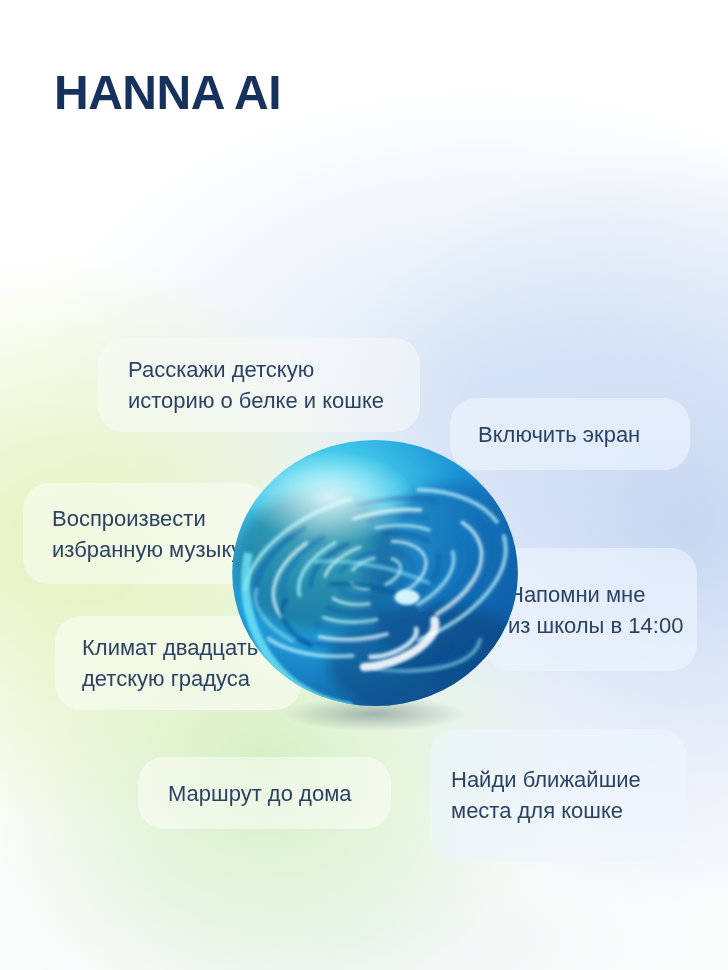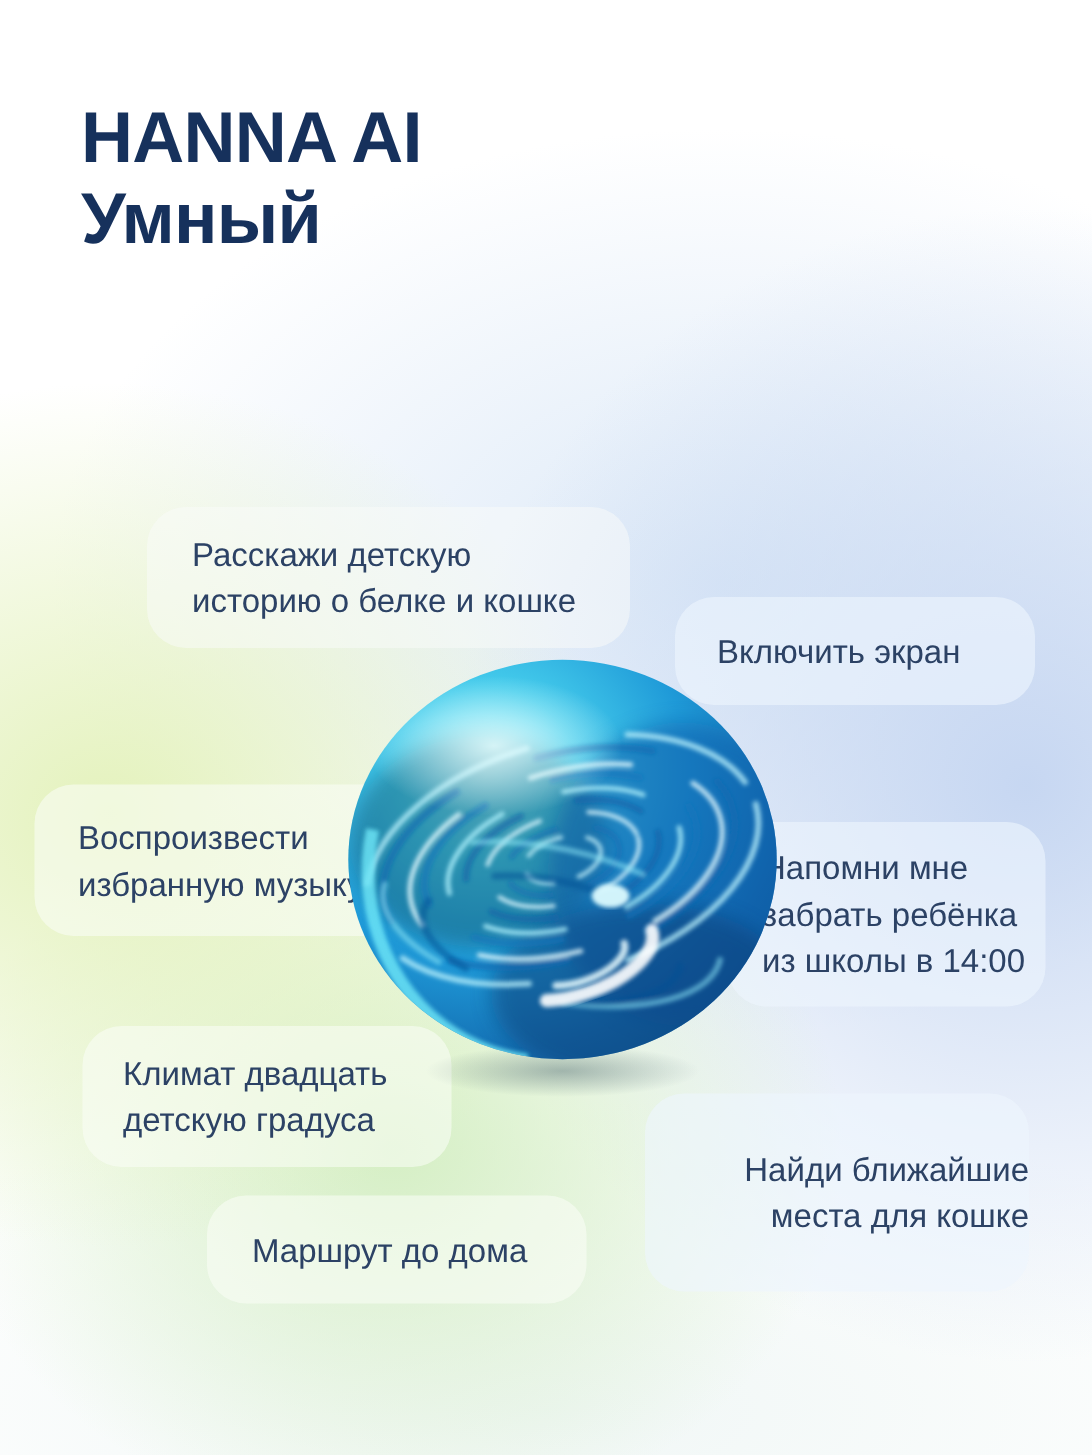--- a/index.html
+++ b/index.html
@@ -41,61 +41,59 @@
   
   .bubble{
     position:absolute;
     border-radius:26px;
     display:flex;flex-direction:column;justify-content:center;
     color:#2c4265;
     font-size:22px;
     line-height:31px;
     box-sizing:border-box;
   }
-  .tint-green{background:rgba(250,253,246,0.58);margin-top:40px;}
+  .tint-green{background:rgba(250,253,246,0.58);}
   .tint-blue{background:rgba(238,246,253,0.62);}
   .tint-white{background:rgba(250,252,250,0.52);}
 
   .b-story  {left:98px;  top:338px; width:322px; height:94px;  padding-left:30px;}
   .b-screen {left:450px; top:398px; width:240px; height:72px;  padding-left:28px;}
   .b-music  {left:23px;  top:483px; width:246px; height:101px; padding-left:29px;}
   .b-remind {left:485px; top:548px; width:212px; height:123px; padding-left:23px;}
-  .b-climate{left:55px;  top:644px; width:246px; height:94px;  padding-left:27px;}
+  .b-climate{left:55px;  top:616px; width:246px; height:94px;  padding-left:27px;}
   .b-route  {left:138px; top:757px; width:253px; height:72px;  padding-left:30px;}
-  .b-places {left:430px; top:729px; width:256px; height:132px; padding-left:5px;text-align:right;}
+  .b-places {left:430px; top:729px; width:256px; height:132px; padding-left:21px;}
 
   .ln{display:block;white-space:nowrap;}
 </style>
 </head>
 <body>
 
 <div class="page">
 
   <header class="title-block">
     <div>HANNA AI</div>
-    <div>Умный</div>
   </header>
 
   <div class="bubble b-screen tint-blue">
     <span class="ln">Включить экран</span>
   </div>
 
   <div class="bubble b-story tint-white">
     <span class="ln">Расскажи детскую</span>
     <span class="ln">историю о белке и кошке</span>
   </div>
 
   <div class="bubble b-music tint-green">
     <span class="ln">Воспроизвести</span>
     <span class="ln">избранную музыку</span>
   </div>
 
   <div class="bubble b-remind tint-blue">
     <span class="ln">Напомни мне</span>
-    <span class="ln">забрать ребёнка</span>
     <span class="ln">из школы в 14:00</span>
   </div>
 
   <div class="bubble b-climate tint-green">
     <span class="ln">Климат двадцать</span>
     <span class="ln">детскую градуса</span>
   </div>
 
   <div class="bubble b-route tint-green">
     <span class="ln">Маршрут до дома</span>

